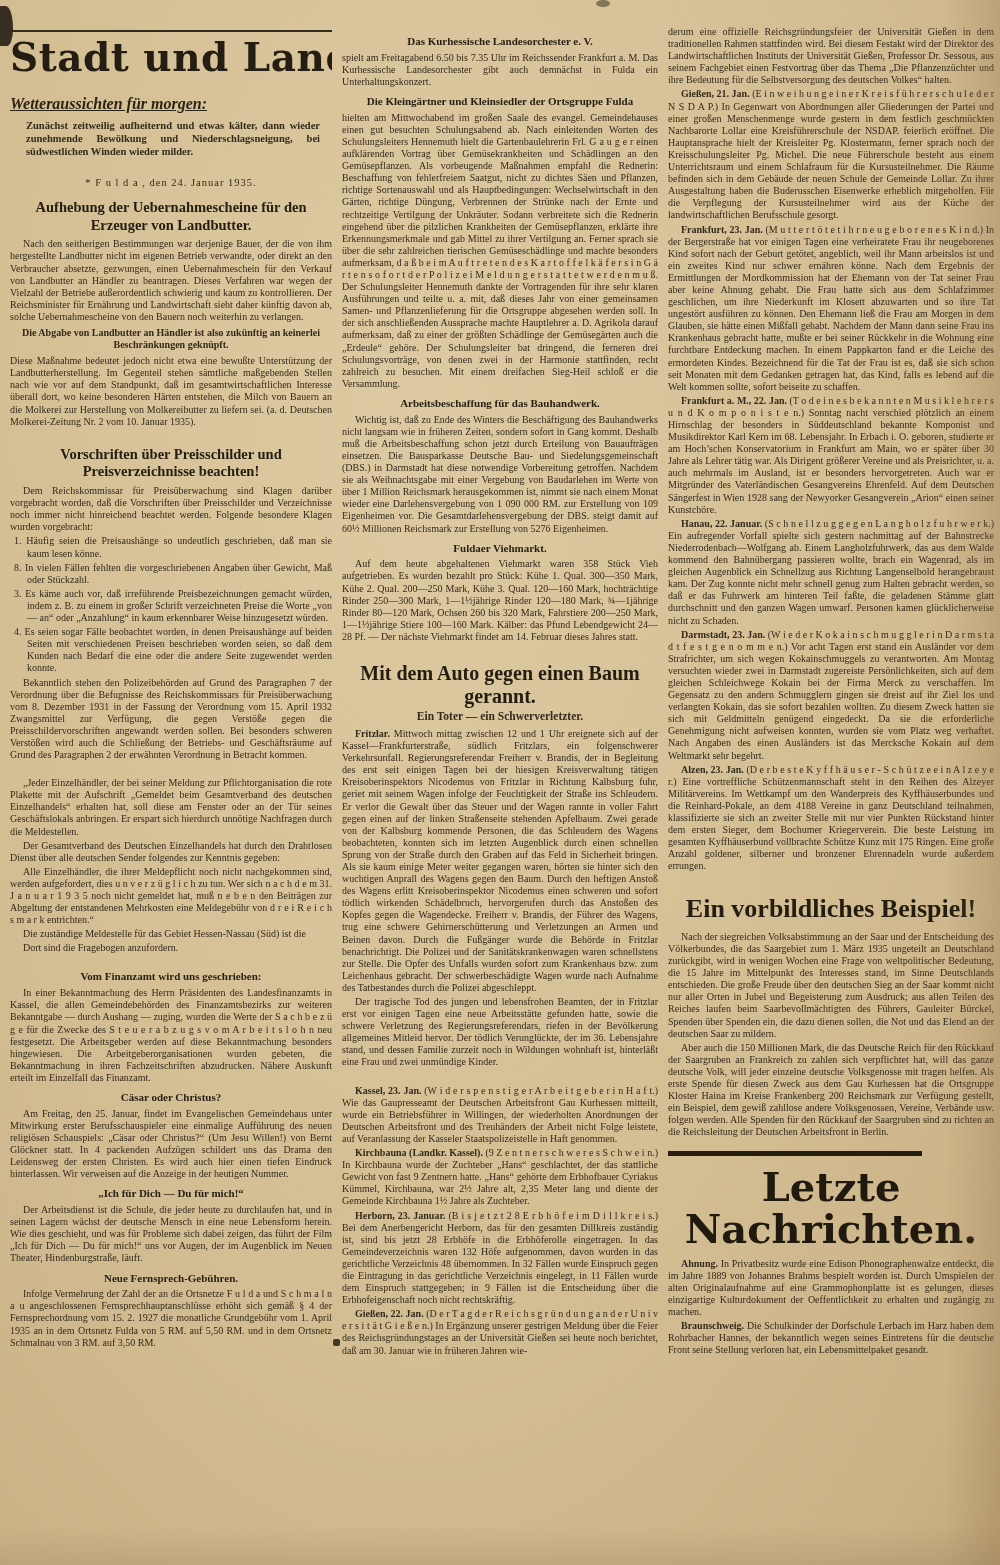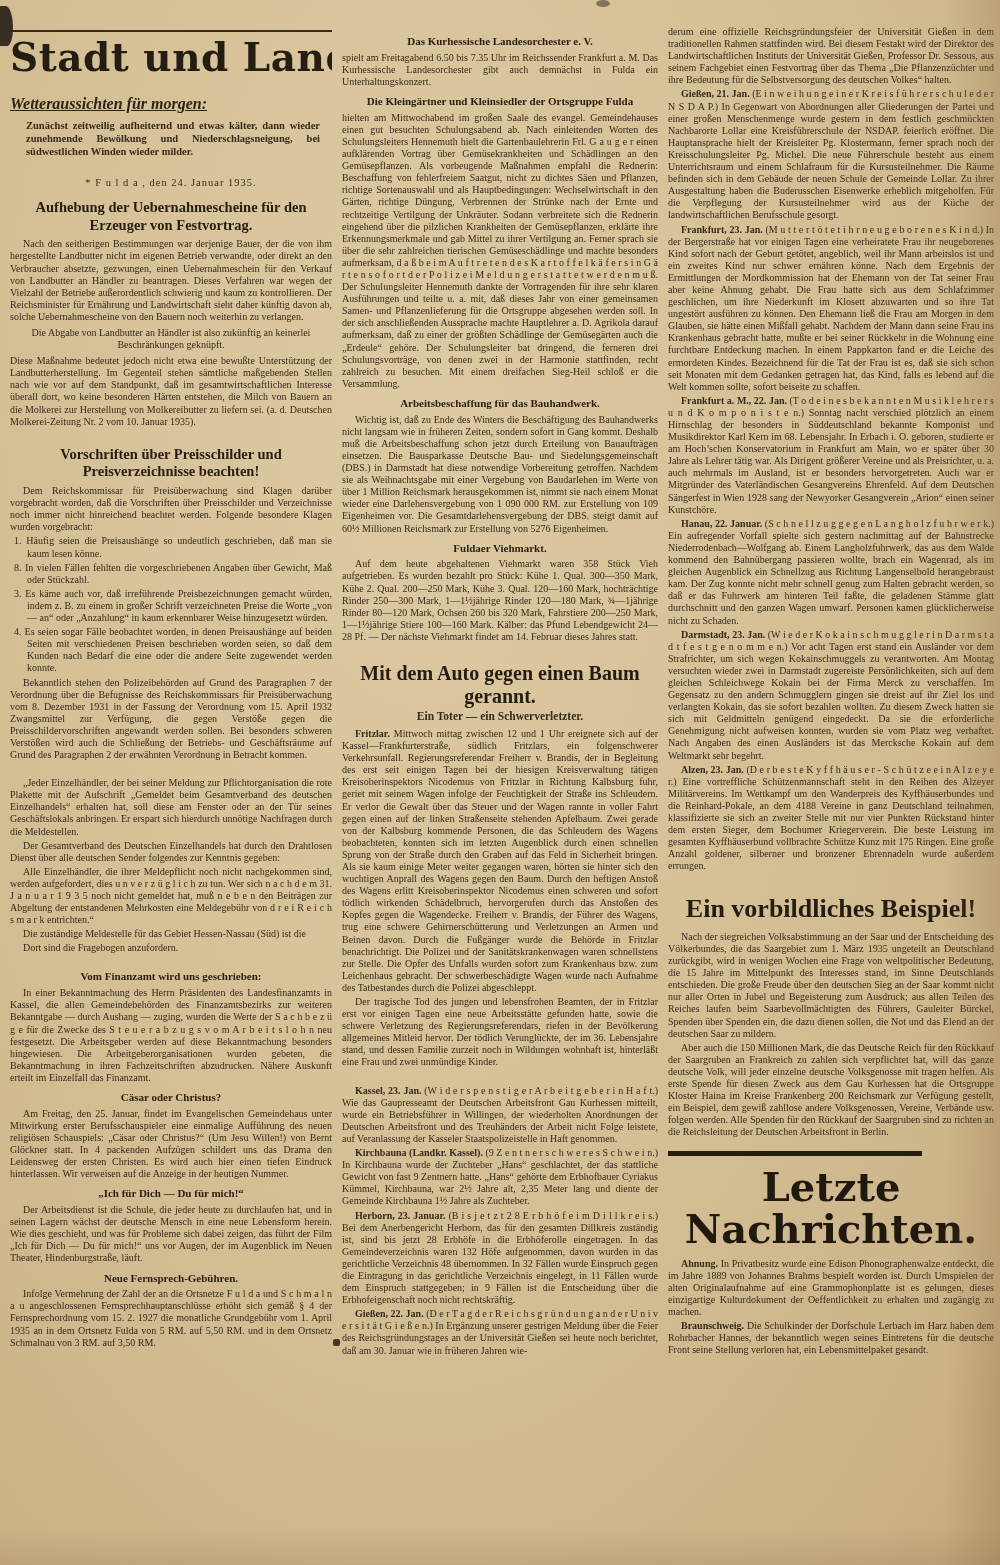--- a/index.html
+++ b/index.html
@@ -38,21 +38,21 @@
   .dateline{text-align:center; font-size:10.5px; margin:10px 0 4px 0; letter-spacing:1px;}
   .heading{font-weight:bold; text-align:center; font-size:11px; margin:7px 4px 3px 4px; line-height:1.25; color:#261f12;}
   .heading-lg{font-weight:bold; text-align:center; font-size:14.5px; margin:9px 0 4px 0; line-height:1.22; color:#241d11;}
   .headline-lg{font-weight:bold; text-align:center; font-size:20px; margin:10px 0 2px 0; line-height:1.15; color:#241d11;}
   .subhead{font-weight:bold; text-align:center; font-size:11.5px; margin:0 0 4px 0;}
   .headline-xl{font-weight:bold; text-align:center; font-size:26px; margin:12px 0 6px 0; color:#241d11;}
   .headline-xxl{font-family:"DejaVu Serif",serif; font-weight:bold; text-align:center;
     font-size:40px; margin:10px 0 8px 0; line-height:1.05; color:#1f190e;}
   .para{text-indent:13px;}
   .para-noindent{text-indent:0;}
-  .bold-center{font-weight:normal; text-align:center; margin:4px 8px; text-indent:0;}
+  .bold-center{font-weight:bold; text-align:center; margin:4px 8px; text-indent:0;}
   .list-item{padding-left:17px; text-indent:-13px; margin-bottom:2px;}
   .rule{border:none; border-top:1.5px solid #43382
 4; width:88px; margin:9px auto 7px auto; height:0;}
   .thick-rule{border:none; border-top:5px solid #241d10; width:78%; margin:12px 0 6px 0; height:0;}
   .lead{font-weight:bold;}
 </style>
 </head>
 <body>
 
 <div id="page">
@@ -61,21 +61,21 @@
   <div class="corner-mark mark-giessen"></div>
 
   <div class="col col-left">
     <div class="masthead">
       <div class="masthead-title">Stadt und Land</div>
       <div class="weather-label">Wetteraussichten für morgen:</div>
       <div class="weather-text">Zunächst zeitweilig aufheiternd und etwas kälter, dann wieder zunehmende Bewölkung und Niederschlagsneigung, bei südwestlichen Winden wieder milder.</div>
       <hr class="rule">
       <div class="dateline">* F u l d a , den 24. Januar 1935.</div>
     </div>
-  <div class="blk heading-lg">Aufhebung der Uebernahmescheine für den Erzeuger von Festvortrag.</div>
+  <div class="blk heading-lg">Aufhebung der Uebernahmescheine für den Erzeuger von Landbutter.</div>
       <div class="blk para">Nach den seitherigen Bestimmungen war derjenige Bauer, der die von ihm hergestellte Landbutter nicht im eigenen Betrieb verwandte, oder direkt an den Verbraucher absetzte, gezwungen, einen Uebernahmeschein für den Verkauf von Landbutter an Händler zu beantragen. Dieses Verfahren war wegen der Vielzahl der Betriebe außerordentlich schwierig und kaum zu kontrollieren. Der Reichsminister für Ernährung und Landwirtschaft sieht daher künftig davon ab, solche Uebernahmescheine von den Bauern noch weiterhin zu verlangen.</div>
       <div class="blk bold-center">Die Abgabe von Landbutter an Händler ist also zukünftig an keinerlei Beschränkungen geknüpft.</div>
       <div class="blk para-noindent">Diese Maßnahme bedeutet jedoch nicht etwa eine bewußte Unterstützung der Landbutterherstellung. Im Gegenteil stehen sämtliche maßgebenden Stellen nach wie vor auf dem Standpunkt, daß im gesamtwirtschaftlichen Interesse überall dort, wo keine besonderen Härten entstehen, die Milch von Bauern an die Molkerei zur Herstellung von Molkereibutter zu liefern sei. (a. d. Deutschen Molkerei-Zeitung Nr. 2 vom 10. Januar 1935).</div>
       <hr class="rule">
       <div class="blk heading-lg">Vorschriften über Preisschilder und Preisverzeichnisse beachten!</div>
       <div class="blk para">Dem Reichskommissar für Preisüberwachung sind Klagen darüber vorgebracht worden, daß die Vorschriften über Preisschilder und Verzeichnisse noch immer nicht hinreichend beachtet werden. Folgende besondere Klagen wurden vorgebracht:</div>
       <div class="blk list-item">1. Häufig seien die Preisaushänge so undeutlich geschrieben, daß man sie kaum lesen könne.</div>
       <div class="blk list-item">8. In vielen Fällen fehlten die vorgeschriebenen Angaben über Gewicht, Maß oder Stückzahl.</div>
       <div class="blk list-item">3. Es käme auch vor, daß irreführende Preisbezeichnungen gemacht würden, indem z. B. zu einem in großer Schrift verzeichneten Preise die Worte „von — an“ oder „Anzahlung“ in kaum erkennbarer Weise hinzugesetzt würden.</div>
       <div class="blk list-item">4. Es seien sogar Fälle beobachtet worden, in denen Preisaushänge auf beiden Seiten mit verschiedenen Preisen beschrieben worden seien, so daß dem Kunden nach Bedarf die eine oder die andere Seite zugewendet werden konnte.</div>

